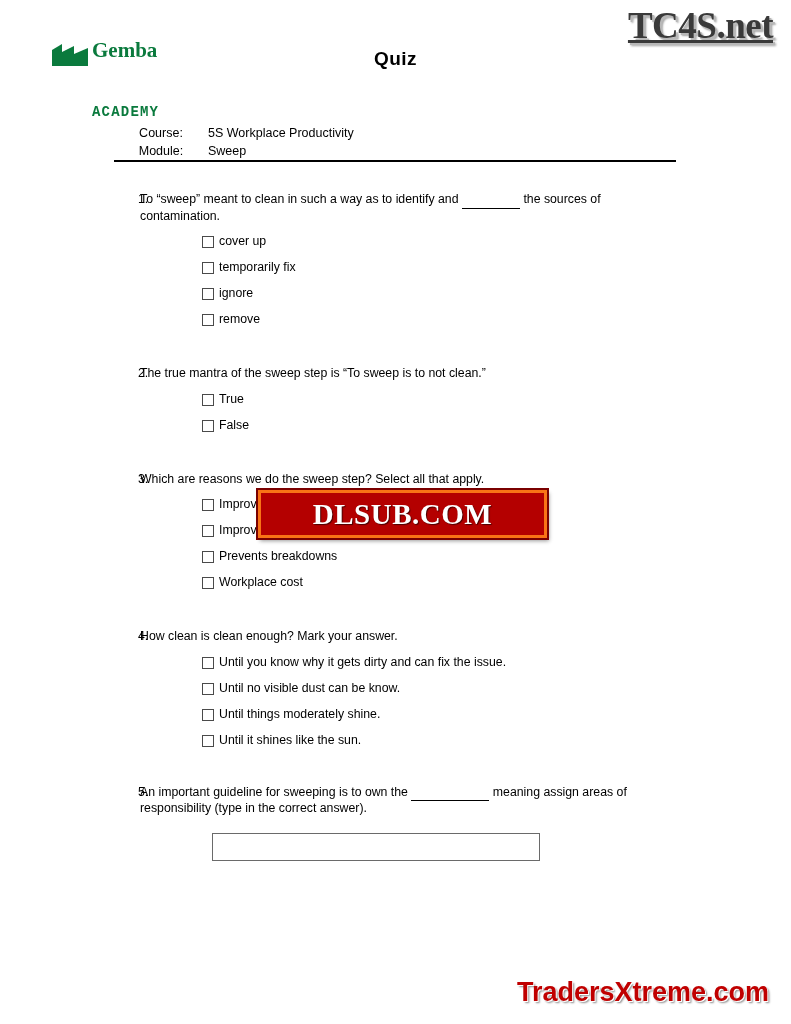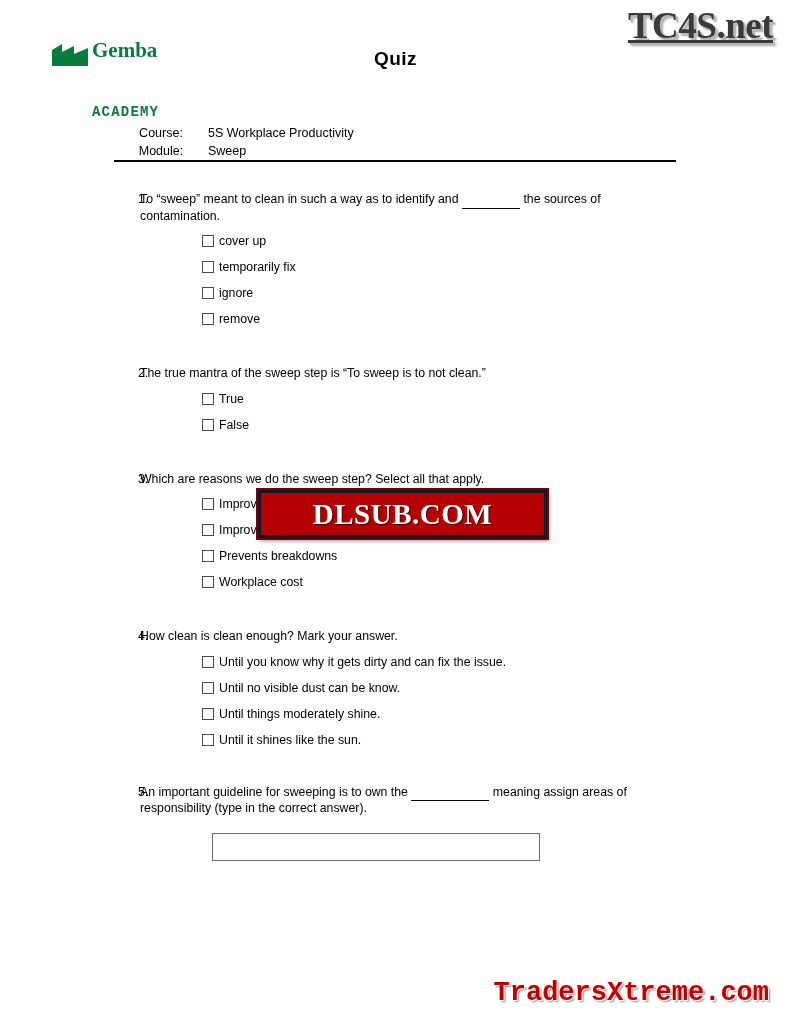--- a/index.html
+++ b/index.html
@@ -29,37 +29,37 @@
     letter-spacing: -0.5px;
     white-space: nowrap;
     text-decoration: underline;
   }
 
   
   .wm-bottom {
     position: absolute;
     bottom: 16px;
     right: 22px;
-    font-family: Liberation Mono, monospace;
+    font-family: Liberation Sans, sans-serif;
     font-weight: bold;
     font-size: 27px;
     color: #c00000;
     text-shadow: 1px 1px 0 #ffffff, 2px 2px 2px rgba(0,0,0,0.45);
     white-space: nowrap;
   }
 
   
   .wm-center {
     position: absolute;
     left: 258px;
     top: 490px;
     width: 283px;
     height: 42px;
     background: #b40000;
-    border: 3px solid #0f172a;
+    border: 3px solid #f97316;
     box-shadow: 0 0 0 2px #7a0000, 2px 3px 4px rgba(0,0,0,0.4);
     display: flex;
     align-items: center;
     justify-content: center;
     z-index: 5;
   }
   .wm-center span {
     font-family: "Liberation Serif", serif;
     font-weight: bold;
     font-size: 29px;
@@ -177,21 +177,21 @@
     vertical-align: baseline;
   }
   .blank.wide { min-width: 78px; }
 
   .options {
     margin-top: 10px;
     padding-left: 50px;
   }
   .opt {
     display: flex;
-    align-items: flex-start;
+    align-items: flex-end;
     margin-bottom: 12px;
     font-size: 12.3px;
     line-height: 14px;
     padding-left: 38px;
   }
   .opt:last-child { margin-bottom: 0; }
   .cbox {
     width: 10px;
     height: 10px;
     border: 1px solid #4a4a4a;

